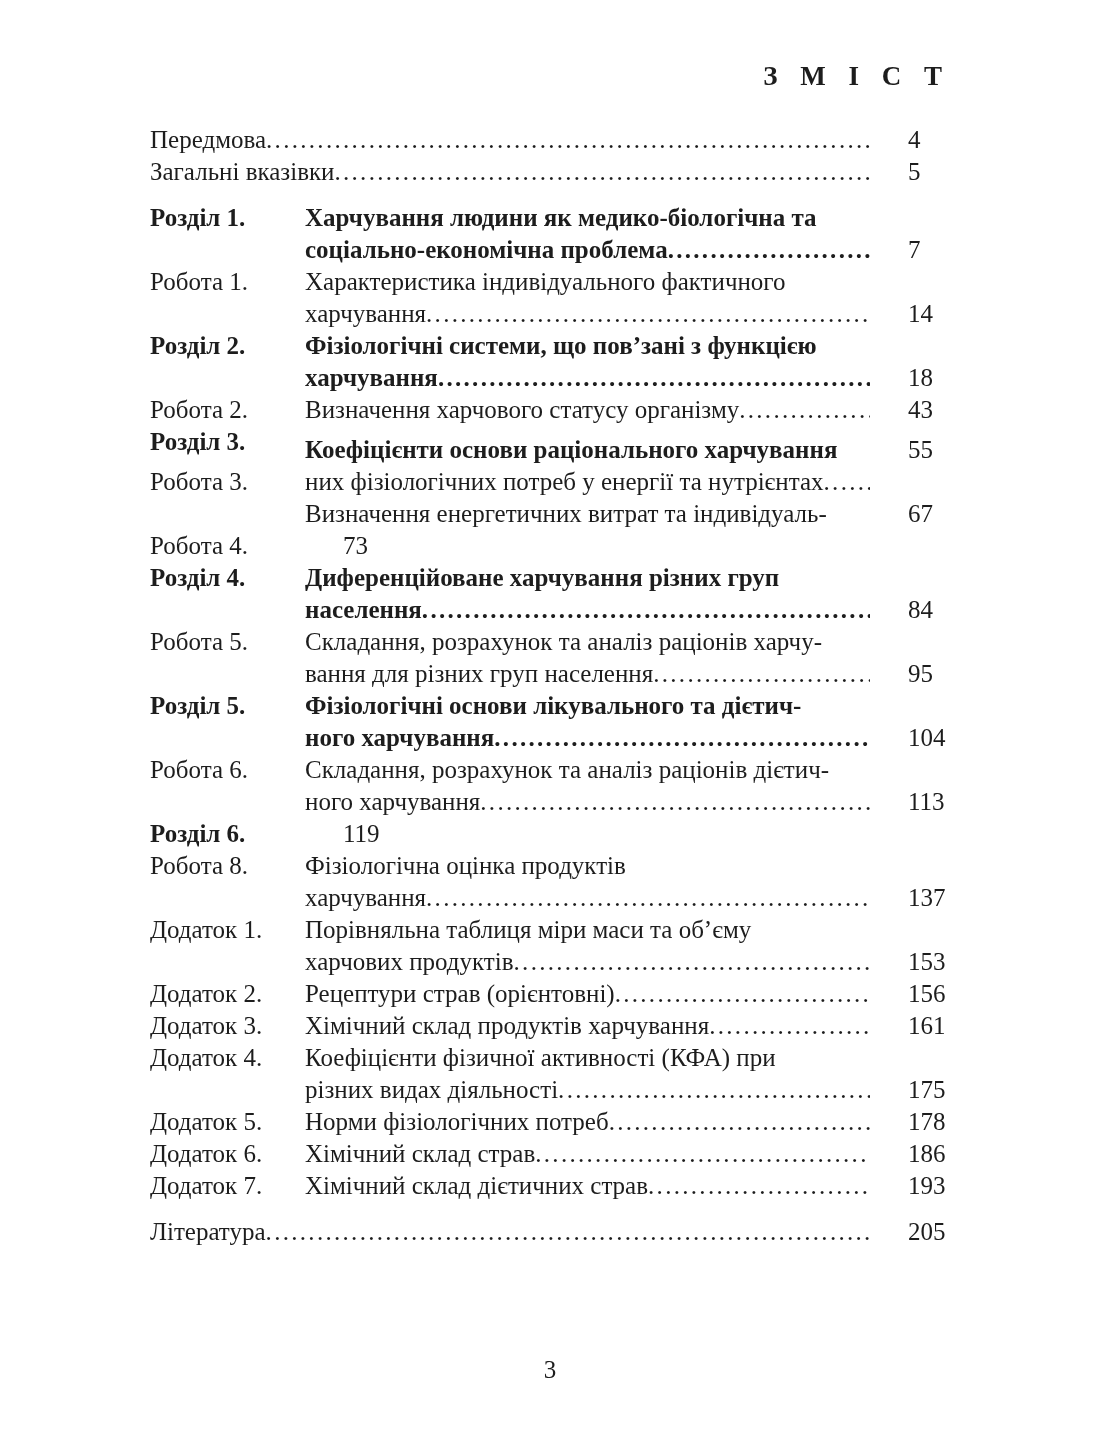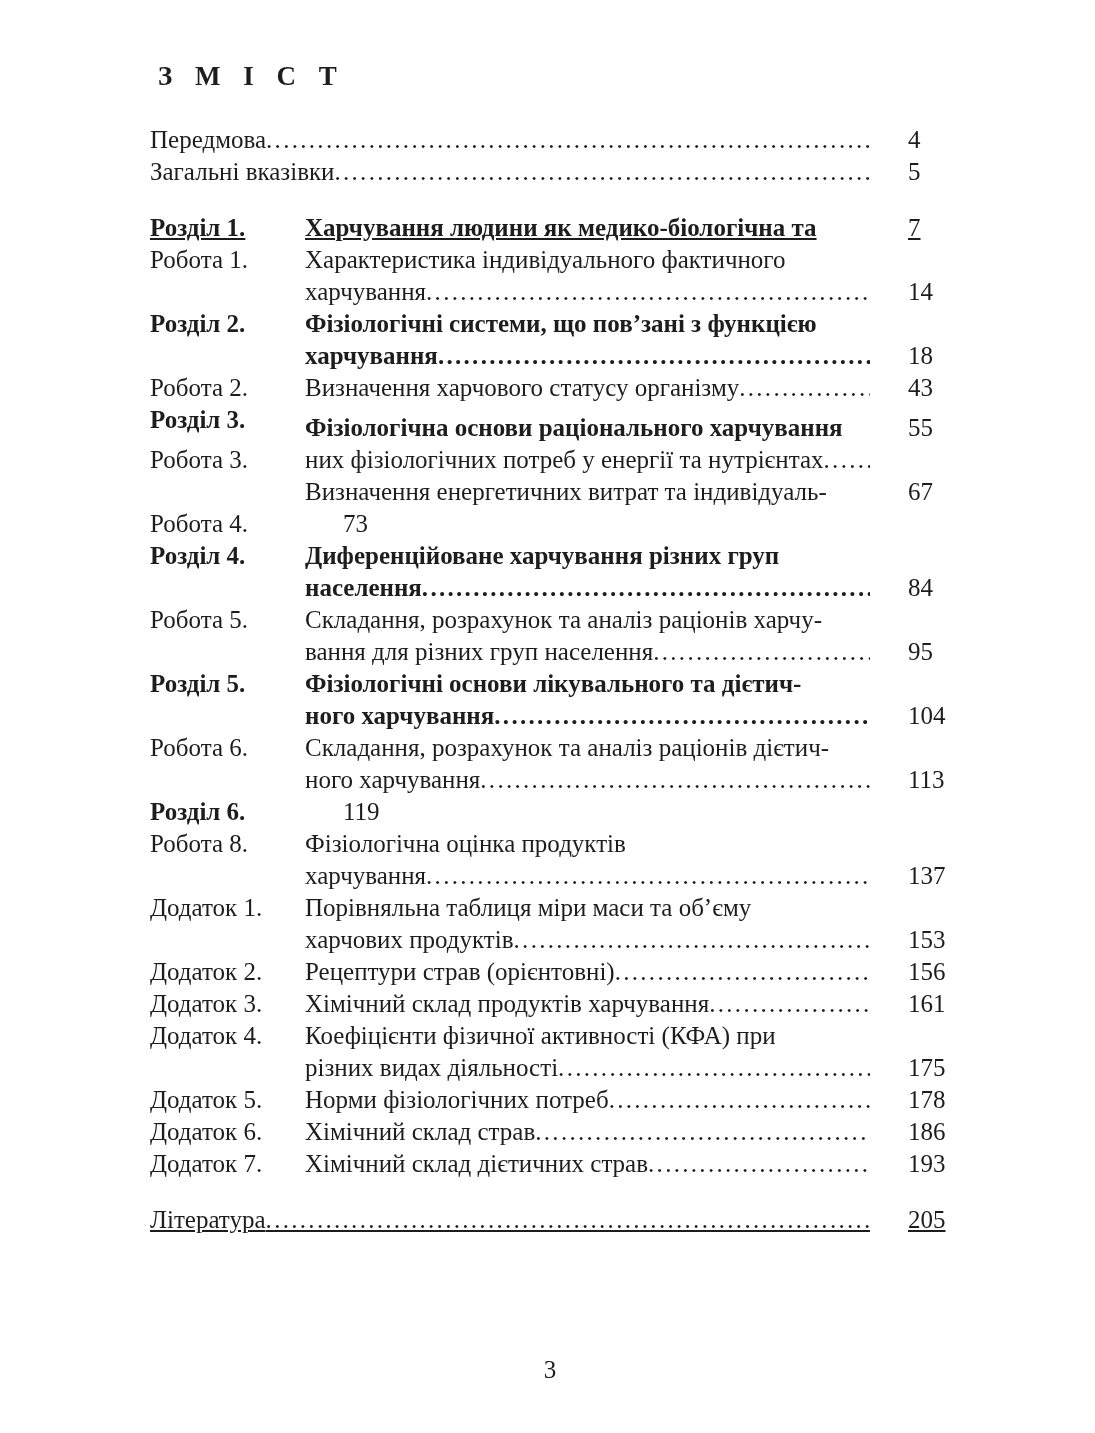--- a/index.html
+++ b/index.html
@@ -20,32 +20,31 @@
     left: 150px;
     top: 58px;
     width: 800px;
     font-size: 25px;
     line-height: 32px;
   }
   .toc-title {
     font-size: 27px;
     font-weight: bold;
     letter-spacing: 8px;
-    text-align: left;
+    text-align: right;
     line-height: 36px;
     margin: 0 0 30px 0;
     text-indent: 8px; 
   }
   .toc-row {
     display: flex;
     align-items: flex-start;
   }
   .toc-row.gap {
-    margin-top: 24px;
-    text-decoration: underline;
+    margin-top: 14px;
   }
   .toc-row.bold .lbl,
   .toc-row.bold .bdy {
     font-weight: bold;
   }
   .lbl {
     flex: 0 0 155px;
   }
   .bdy {
     flex: 1 1 auto;
@@ -112,20 +111,24 @@
             <span class="txt">Загальні вказівки</span>
             <span class="leader"></span>
           </div>
         </div>
         <div class="pg">5</div>
       </div>
       <div class="toc-row bold gap">
         <div class="lbl">Розділ 1.</div>
         <div class="bdy">
           <div class="tline">Харчування людини як медико-біологічна та</div>
+          <div class="tline lastline">
+            <span class="txt">соціально-економічна проблема</span>
+            <span class="leader"></span>
+          </div>
         </div>
         <div class="pg">7</div>
       </div>
       <div class="toc-row">
         <div class="lbl">Робота 1.</div>
         <div class="bdy">
           <div class="tline">Характеристика індивідуального фактичного</div>
           <div class="tline lastline">
             <span class="txt">харчування</span>
             <span class="leader"></span>
@@ -151,21 +154,21 @@
             <span class="txt">Визначення харчового статусу організму</span>
             <span class="leader"></span>
           </div>
         </div>
         <div class="pg">43</div>
       </div>
       <div class="toc-row bold">
         <div class="lbl">Розділ 3.</div>
         <div class="bdy">
           <div class="tline lastline">
-            <span class="txt">Фізіологічна основи раціонального харчування</span>
+            <span class="txt">Коефіцієнти основи раціонального харчування</span>
             <span class="leader off"></span>
           </div>
         </div>
         <div class="pg">55</div>
       </div>
       <div class="toc-row">
         <div class="lbl">Робота 3.</div>
         <div class="bdy">
           <div class="tline lastline">
             <span class="txt">них фізіологічних потреб у енергії та нутрієнтах</span>

